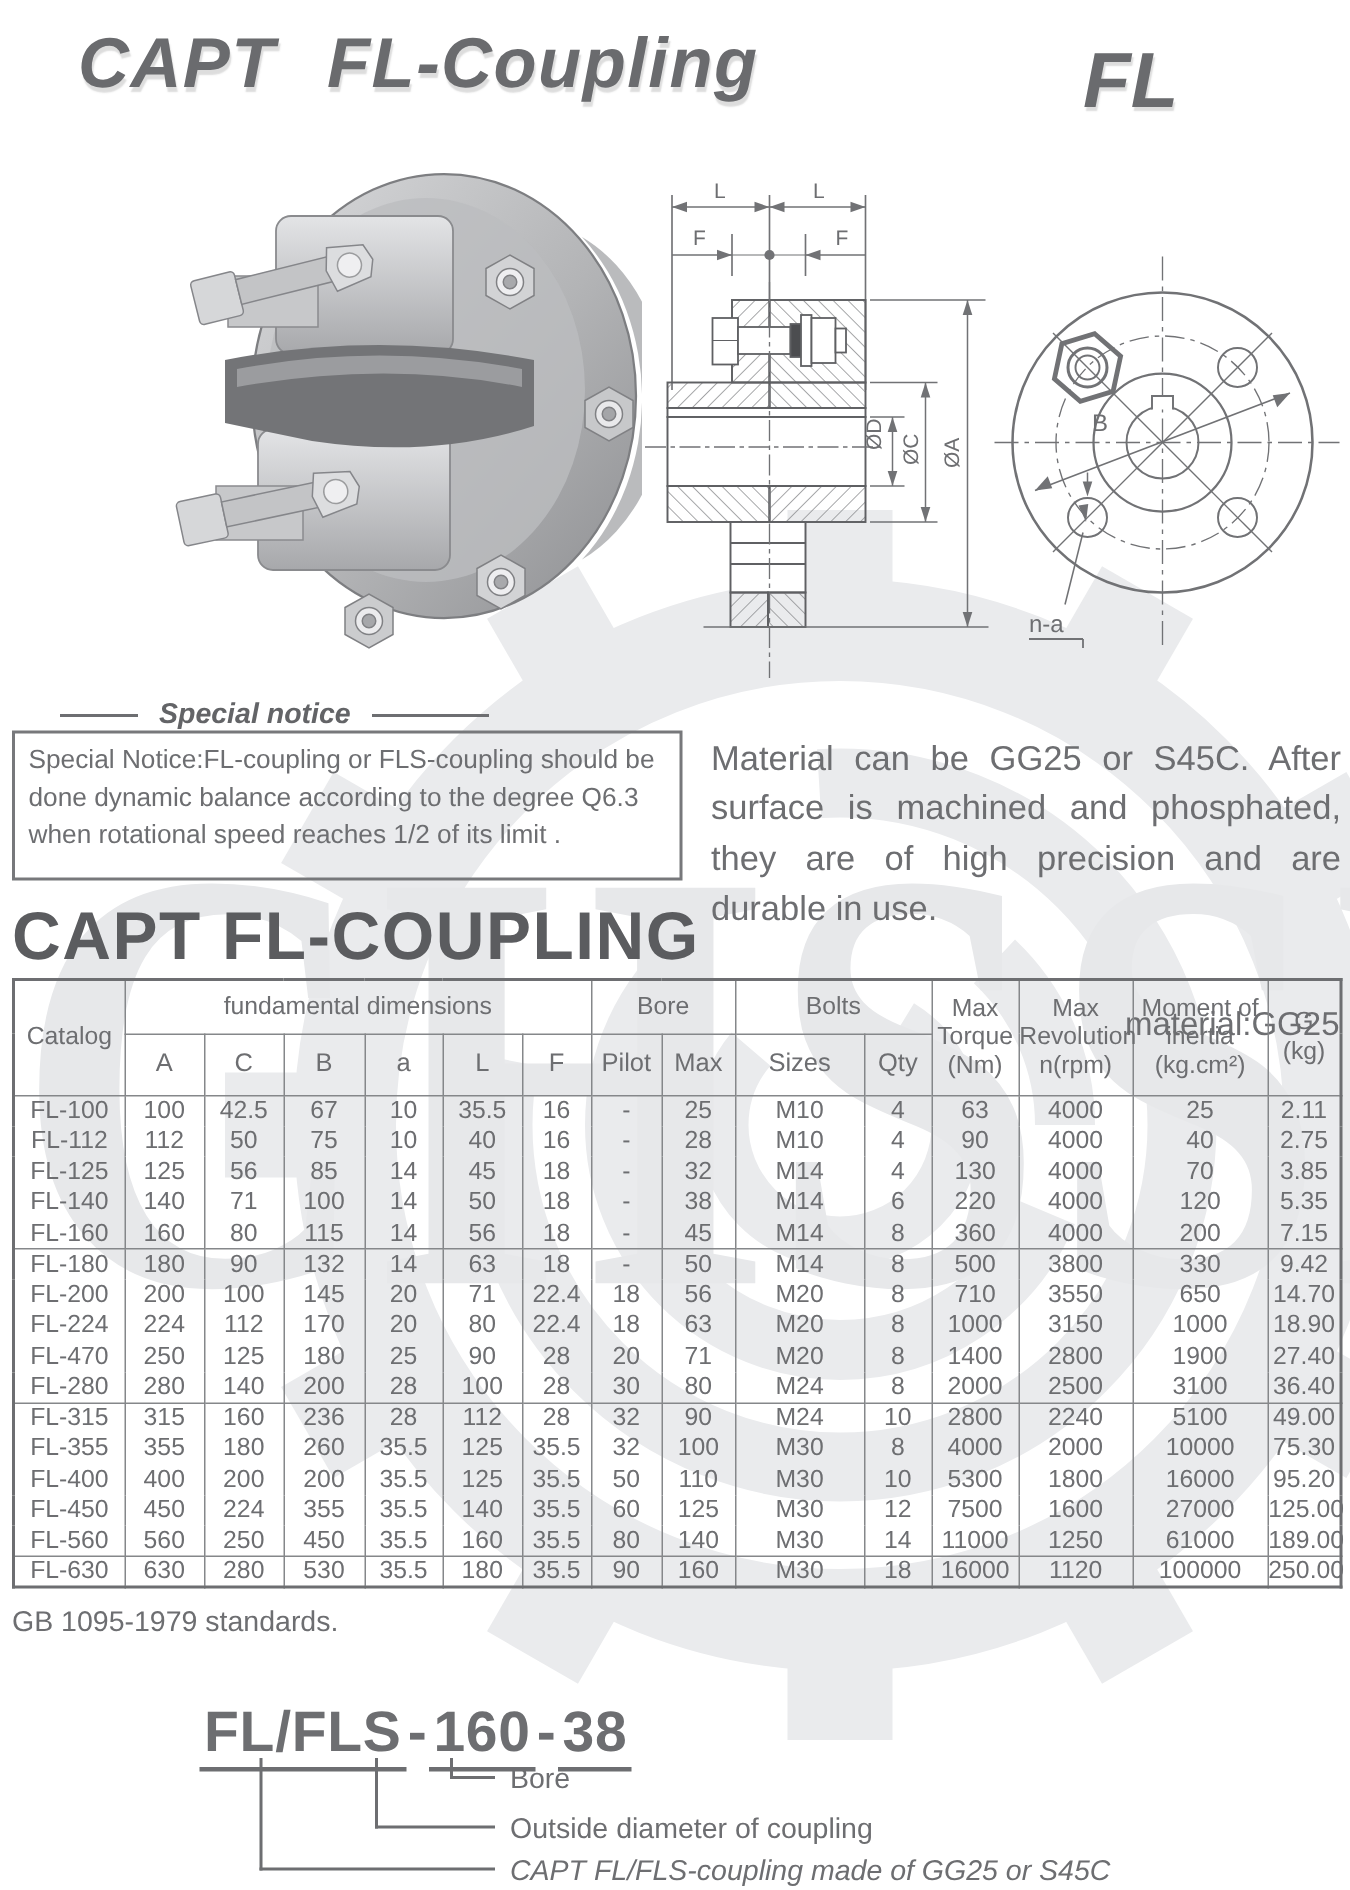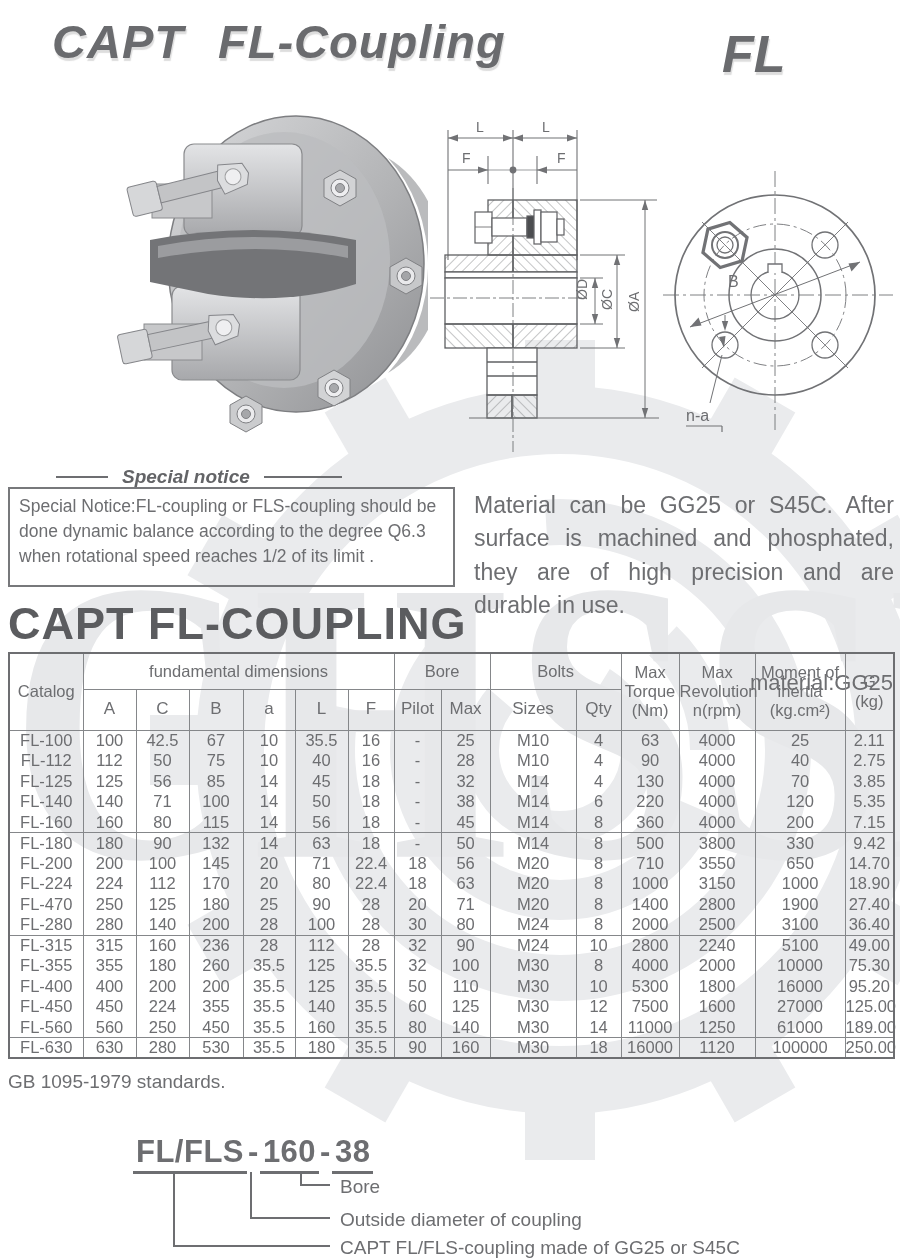--- a/index.html
+++ b/index.html
@@ -29,21 +29,21 @@
   #model-code {
     left:722px; top:24px; font-size:52px; font-weight:bold; font-style:italic;
     color:#6a6b6e; text-shadow:1px 3px 1px rgba(120,120,120,0.25);
   }
   
   #photo-wrap   { left:88px;  top:88px; }
   #xsec-wrap    { left:425px; top:100px; }
   #front-wrap   { left:658px; top:145px; }
   
   #notice-head {
-    left:24px; top:466px; width:446px; display:flex; align-items:center;
+    left:8px; top:466px; width:446px; display:flex; align-items:center;
     font-size:19px; font-weight:bold; font-style:italic; color:#636467;
   }
   #notice-head .rule { height:2px; background:#6d6e71; }
   #notice-head .rule.l { width:52px; margin-right:14px; margin-left:32px; }
   #notice-head .rule.r { width:78px; margin-left:14px; }
   #notice-box {
     left:8px; top:487px; width:447px; height:100px;
     border:2px solid #77787b; padding:5px 8px 0 9px;
     font-size:17.5px; line-height:1.42; color:#6d6e71;
   }
@@ -72,35 +72,35 @@
   tbody td {
     font-size:16.5px; height:20.5px; border-top:none; border-bottom:none;
   }
   tbody tr.group-end td { border-bottom:1px solid #85878a; }
   table { border:2px solid #6d6e71; }
   
   #keyway-note { left:8px; top:1070px; font-size:19px; line-height:1.28;
                  color:#6d6e71; }
   
   #designation-code {
-    left:133px; top:1134px; font-size:31px; font-weight:bold; color:#6d6e71;
+    left:133px; top:1134px; font-size:38px; font-weight:bold; color:#6d6e71;
     letter-spacing:0.5px; white-space:nowrap;
   }
   #designation-code .seg { display:inline-block; border-bottom:3px solid #6d6e71;
     padding:0 3px 1px 3px; }
   #designation-code .dash { display:inline-block; padding:0 1px 1px 1px; }
   .callout-line { position:absolute; z-index:1;
     border-left:2px solid #6d6e71; border-bottom:2px solid #6d6e71; }
   #line-bore   { left:300px; top:1172px; width:30px; height:14px; }
   #line-od     { left:250px; top:1172px; width:80px; height:47px; }
   #line-series { left:173px; top:1172px; width:157px; height:75px; }
   .callout-label { position:absolute; z-index:1; font-size:19px; color:#6d6e71; }
   #label-bore   { left:340px; top:1176px; }
   #label-od     { left:340px; top:1209px; }
-  #label-series { left:340px; top:1237px; }
+  #label-series { left:340px; top:1237px;font-style:italic; }
   svg text { font-family:"Liberation Sans", sans-serif; }
 </style>
 </head>
 <body>
 
 <div id="page">
 
   <div id="watermark">
     <svg id="wm-gear" width="880" height="880" viewBox="0 0 880 880">
       <g fill="none" stroke="#eaebed">

